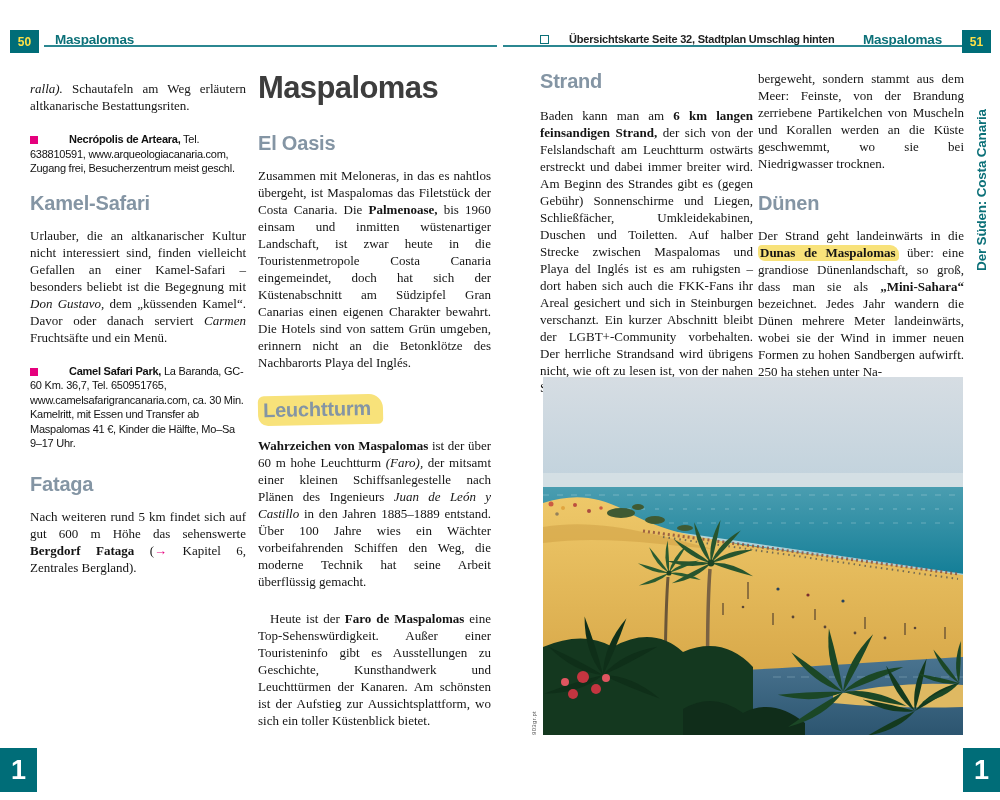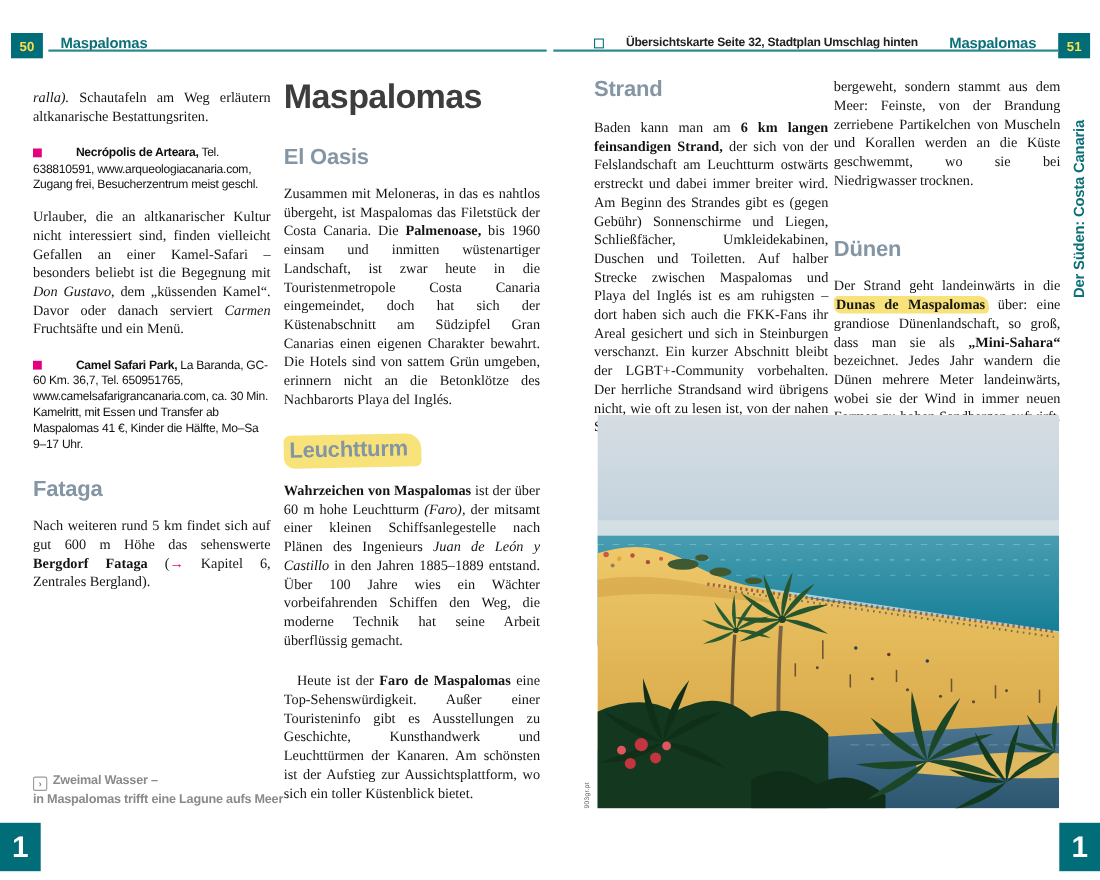--- a/index.html
+++ b/index.html
@@ -35,21 +35,21 @@
                 margin-right:5px;vertical-align:-1px;}
   .info b{font-weight:bold;padding-left:26px;}
   .sec{font-size:20px;font-weight:bold;color:#8495a4;margin:0;letter-spacing:-0.2px;}
   .main-title{font-size:31px;font-weight:bold;color:#3d3d3d;margin:0;letter-spacing:-0.6px;}
   .marker{display:inline-block;background:#f8e27a;color:#8495a4;padding:3px 12px 4px 5px;
           border-radius:6px 14px 5px 10px;transform:rotate(-1.2deg);}
   .hl{background:#f8e27a;padding:0 3px 1px 2px;border-radius:4px 9px 4px 7px;}
   .arrow{color:#e5007d;font-weight:bold;}
   
   .mt16{margin-top:16px;} .mt18{margin-top:18px;} .mt22{margin-top:22px;} .mt24{margin-top:24px;}
-  .mt12{margin-top:12px;} .mt14{margin-top:14px;} .mt26{margin-top:26px;} .mt28{margin-top:44px;}
+  .mt12{margin-top:12px;} .mt14{margin-top:14px;} .mt26{margin-top:26px;} .mt28{margin-top:20px;}
   .mt38{margin-top:38px;}
   
   .caption{position:absolute;left:30px;top:702px;width:230px;font-size:11.5px;line-height:16px;
            color:#8a8a8a;font-weight:600;letter-spacing:-0.2px;}
   .cap-icon{display:inline-block;width:11px;height:11px;border:1.2px solid #9a9a9a;border-radius:2px;
             color:#8a8a8a;font-size:9px;line-height:11px;text-align:center;font-weight:bold;
             margin-right:5px;vertical-align:-2px;}
   
   .photo{position:absolute;left:543px;top:377px;width:420px;height:358px;overflow:hidden;}
   .credit{position:absolute;left:531px;top:735px;transform:rotate(-90deg);transform-origin:0 0;
@@ -74,30 +74,27 @@
     <span class="sq-icon"></span>
     <span>Übersichtskarte Seite 32, Stadtplan Umschlag hinten</span>
   </div>
   <div class="hdr-title hl-right">Maspalomas</div>
   <div class="pagebox pr">51</div>
   <div class="rule r-right"></div>
 
   <div class="col c1">
     <p class="body"><i>ralla).</i> Schautafeln am Weg erläutern altkanarische Bestattungsriten.</p>
     <p class="info mt18"><b>Necrópolis de Arteara,</b> Tel. 638810591, www.arqueologiacanaria.com, Zugang frei, Besucherzentrum meist geschl.</p>
+    <h3 class="sec mt16">Kamel-Safari</h3>
     <p class="body mt12">Urlauber, die an altkanarischer Kultur nicht interessiert sind, finden vielleicht Gefallen an einer Kamel-Safari – besonders beliebt ist die Begegnung mit <i>Don Gustavo</i>, dem „küssenden Kamel“. Davor oder danach serviert <i>Carmen</i> Fruchtsäfte und ein Menü.</p>
     <p class="info mt18"><b>Camel Safari Park,</b> La Baranda, GC-60 Km. 36,7, Tel. 650951765, www.camelsafarigrancanaria.com, ca. 30 Min. Kamelritt, mit Essen und Transfer ab Maspalomas 41 €, Kinder die Hälfte, Mo–Sa 9–17 Uhr.</p>
     <h3 class="sec mt22">Fataga</h3>
     <p class="body mt12">Nach weiteren rund 5 km findet sich auf gut 600 m Höhe das sehenswerte <b>Bergdorf Fataga</b> (<span class="arrow">→</span> Kapitel 6, Zentrales Bergland).</p>
   </div>
 
-  <div class="caption">
-    <span class="cap-icon">›</span><span>Zweimal Wasser –</span><br>
-    <span>in Maspalomas trifft eine Lagune aufs Meer</span>
-  </div>
 
   <div class="col c2">
     <h1 class="main-title">Maspalomas</h1>
     <h3 class="sec mt26">El Oasis</h3>
     <p class="body mt12">Zusammen mit Meloneras, in das es nahtlos übergeht, ist Maspalomas das Filetstück der Costa Canaria. Die <b>Palmenoase,</b> bis 1960 einsam und inmitten wüstenartiger Landschaft, ist zwar heute in die Touristenmetropole Costa Canaria eingemeindet, doch hat sich der Küstenabschnitt am Südzipfel Gran Canarias einen eigenen Charakter bewahrt. Die Hotels sind von sattem Grün umgeben, erinnern nicht an die Betonklötze des Nachbarorts Playa del Inglés.</p>
     <h3 class="sec mt24">
       <span class="marker">Leuchtturm</span>
     </h3>
     <p class="body mt12"><b>Wahrzeichen von Maspalomas</b> ist der über 60 m hohe Leuchtturm <i>(Faro),</i> der mitsamt einer kleinen Schiffsanlegestelle nach Plänen des Ingenieurs <i>Juan de León y Castillo</i> in den Jahren 1885–1889 entstand. Über 100 Jahre wies ein Wächter vorbeifahrenden Schiffen den Weg, die moderne Technik hat seine Arbeit überflüssig gemacht.</p>
     <p class="body indent">Heute ist der <b>Faro de Maspalomas</b> eine Top-Sehenswürdigkeit. Außer einer Touristeninfo gibt es Ausstellungen zu Geschichte, Kunsthandwerk und Leuchttürmen der Kanaren. Am schönsten ist der Aufstieg zur Aussichtsplattform, wo sich ein toller Küstenblick bietet.</p>

